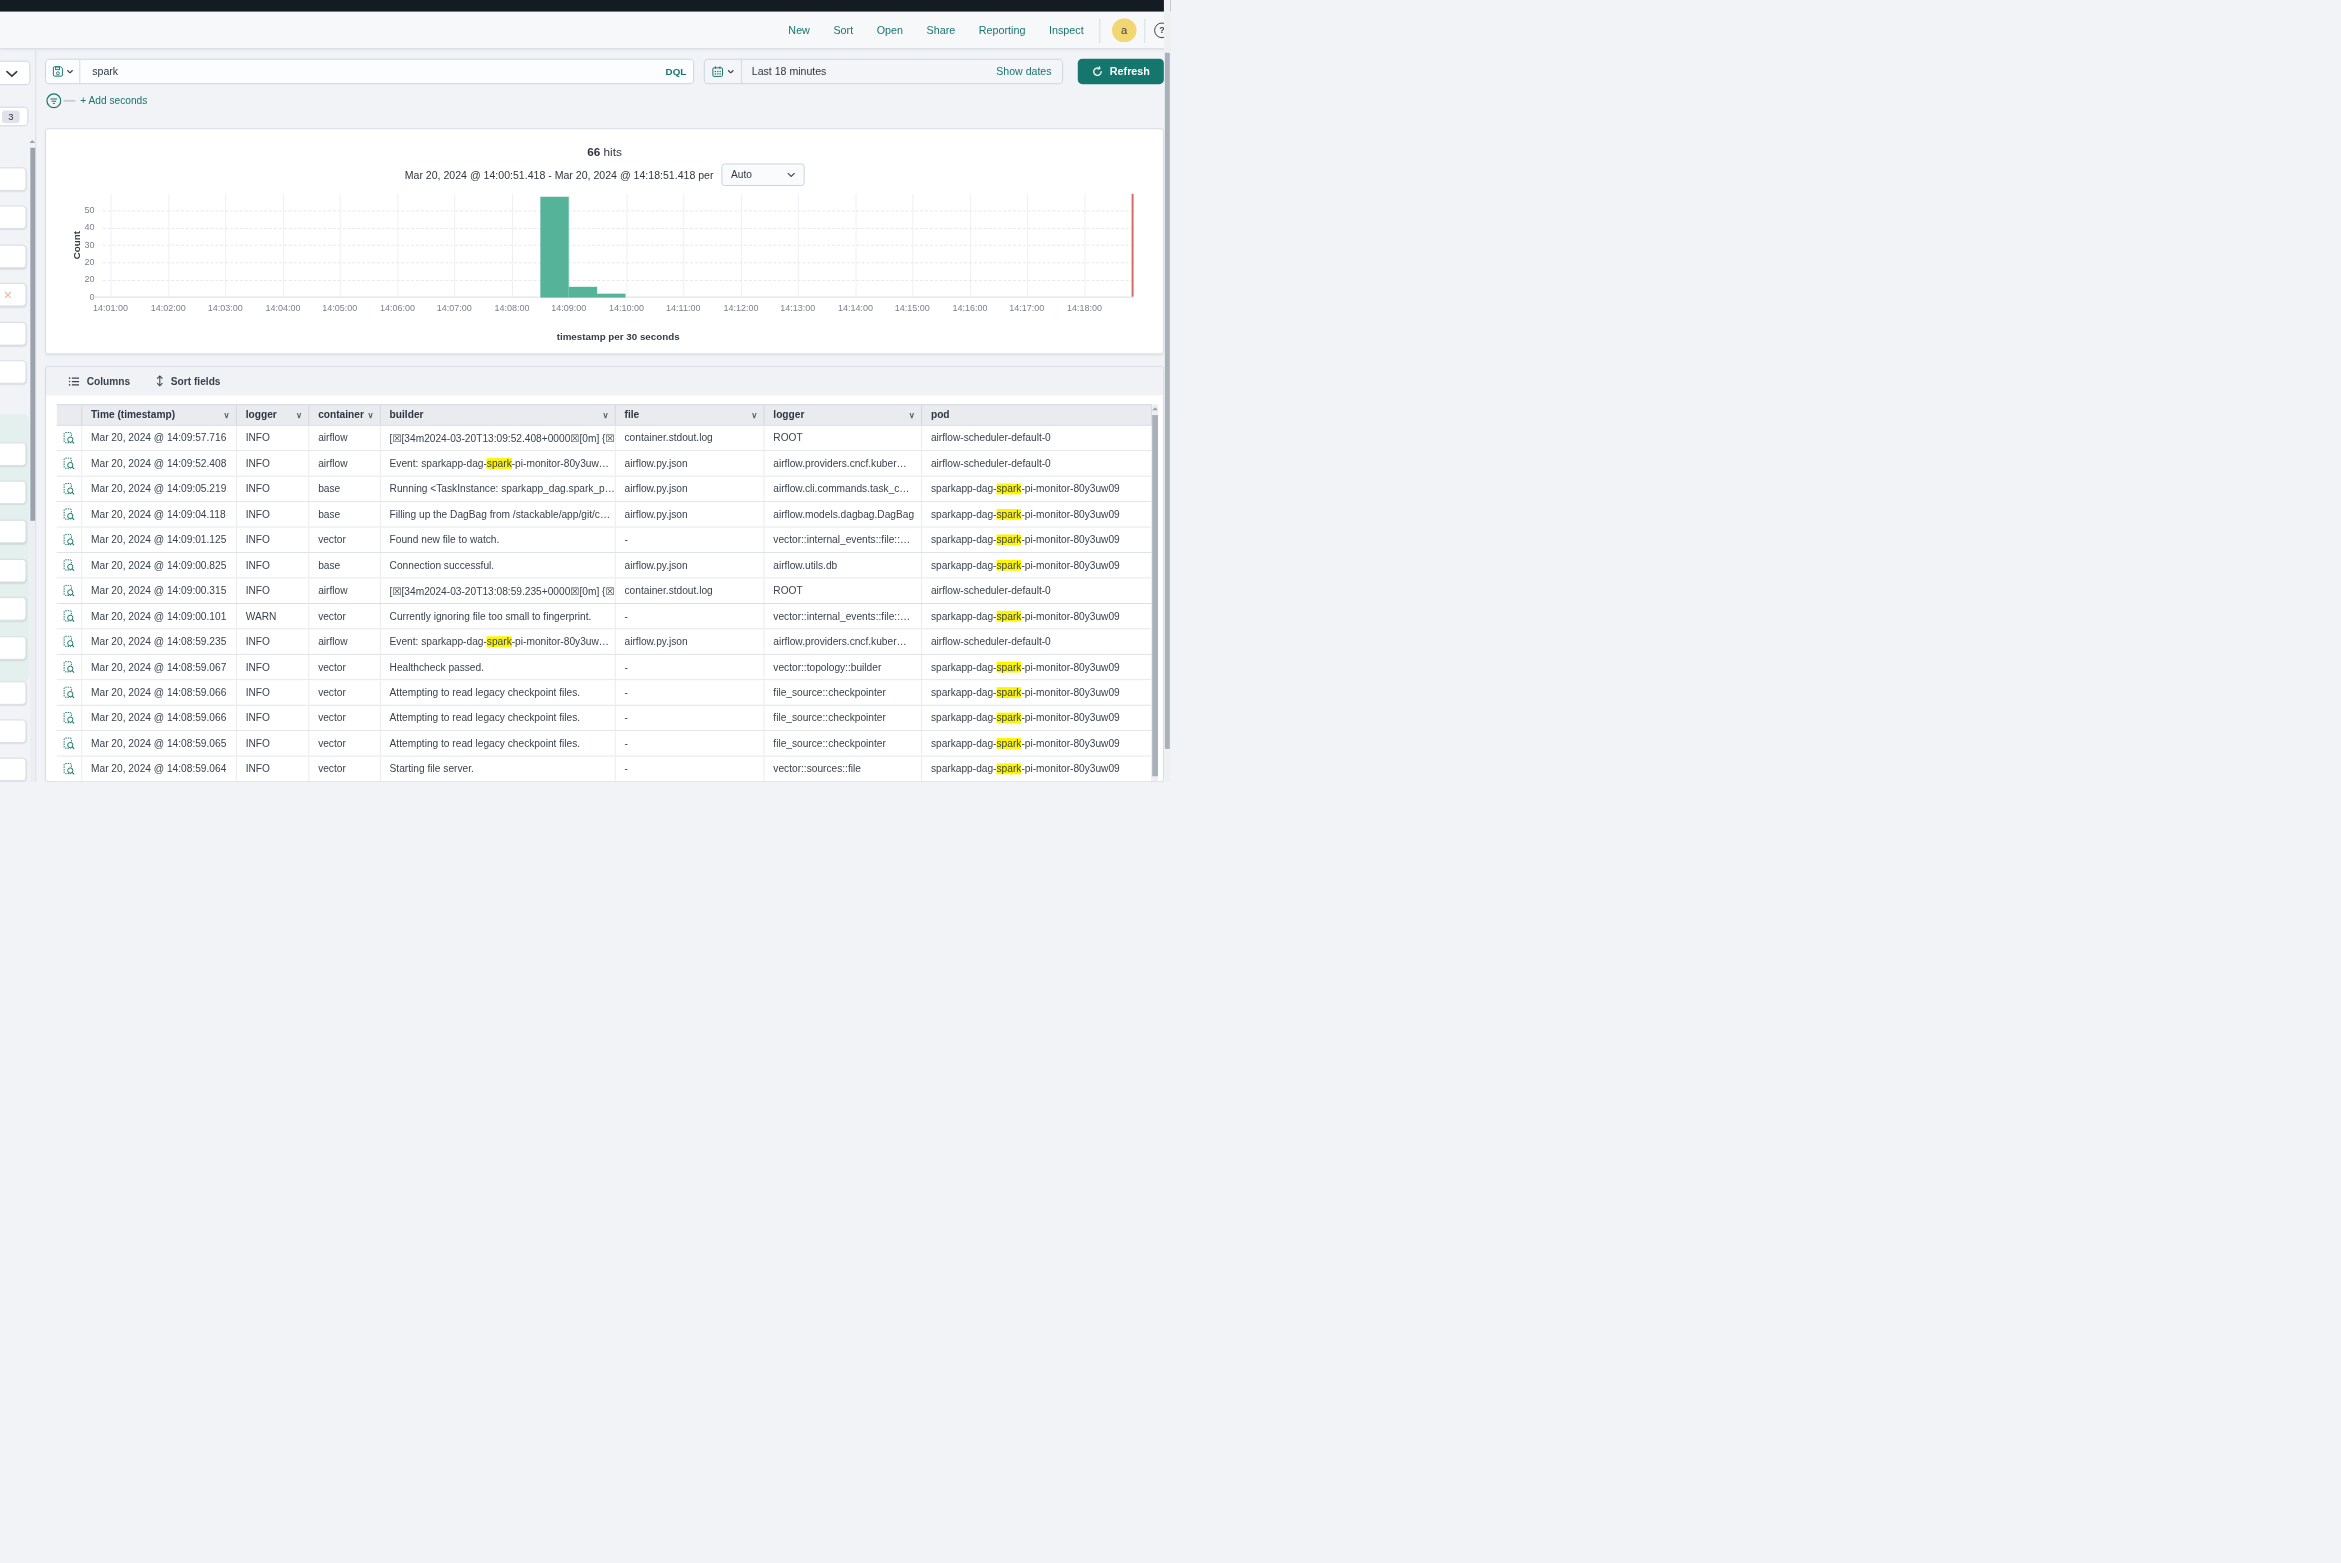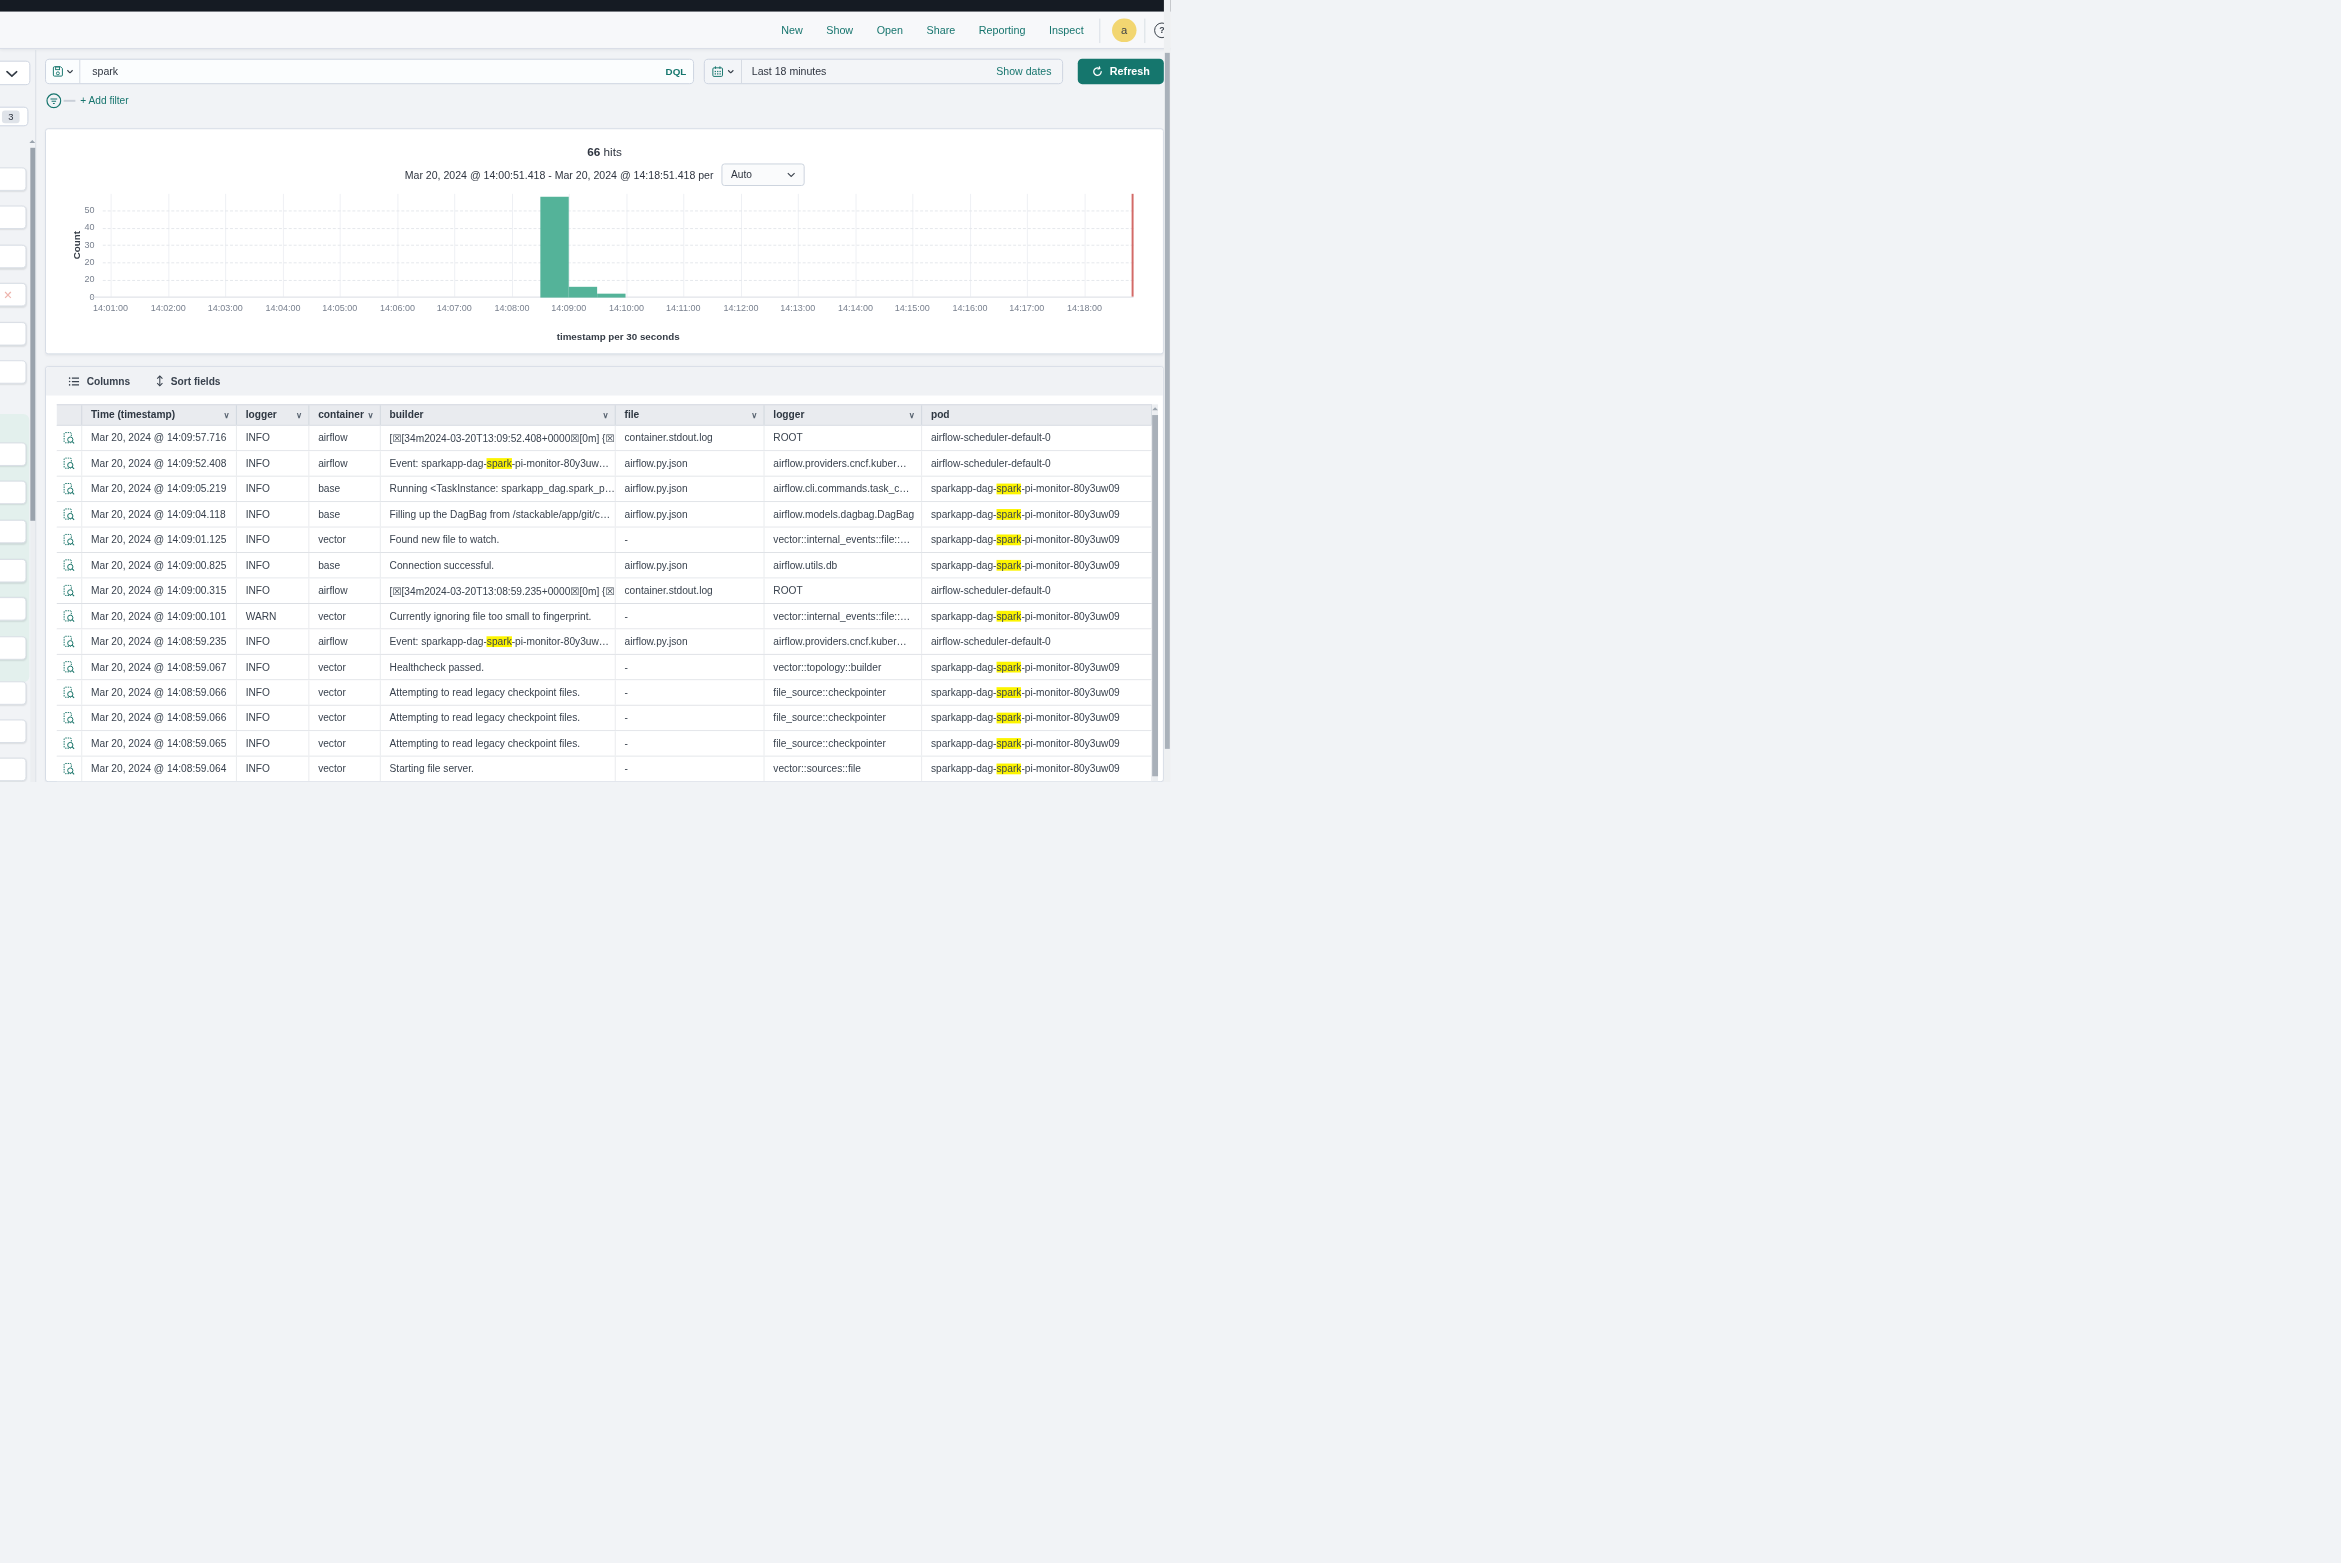--- a/index.html
+++ b/index.html
@@ -108,21 +108,21 @@
 </head>
 <body>
 
 <div id="stage">
 
   <div class="topbar"></div>
 
   <div class="navbar">
     <div class="nav-links" id="navLinks">
         <div class="nav-link">New</div>
-        <div class="nav-link">Show</div>
+        <div class="nav-link">Sort</div>
         <div class="nav-link">Open</div>
         <div class="nav-link">Share</div>
         <div class="nav-link">Reporting</div>
         <div class="nav-link">Inspect</div>
       </div>
     <div class="nav-sep" style="left:1123px"></div>
     <div class="avatar" style="left:1136px">a</div>
     <div class="nav-sep" style="left:1169px"></div>
     <div class="help" style="left:1179px">?</div>
   </div>
@@ -212,21 +212,21 @@
 
   <div class="filter-icon">
     <svg width="16" height="16" viewBox="0 0 21 21" fill="none">
       <circle cx="10.5" cy="10.5" r="9.2" stroke="#17756e" stroke-width="1.6"></circle>
       <line x1="6" y1="8" x2="15" y2="8" stroke="#17756e" stroke-width="1.5"></line>
       <line x1="7.5" y1="11" x2="13.5" y2="11" stroke="#17756e" stroke-width="1.5"></line>
       <line x1="9.3" y1="14" x2="11.7" y2="14" stroke="#17756e" stroke-width="1.5"></line>
     </svg>
   </div>
   <div class="filter-dash"></div>
-  <div class="add-filter">+ Add filter</div>
+  <div class="add-filter">+ Add seconds</div>
 
   <div class="panel" id="chart-panel">
     <div class="hits-line">
       <b>66</b>
       <span>hits</span>
     </div>
     <div class="subtitle-row">
       <span class="subtitle-text">Mar 20, 2024 @ 14:00:51.418 - Mar 20, 2024 @ 14:18:51.418 per</span>
       <div class="interval-select">
         <span>Auto</span>

